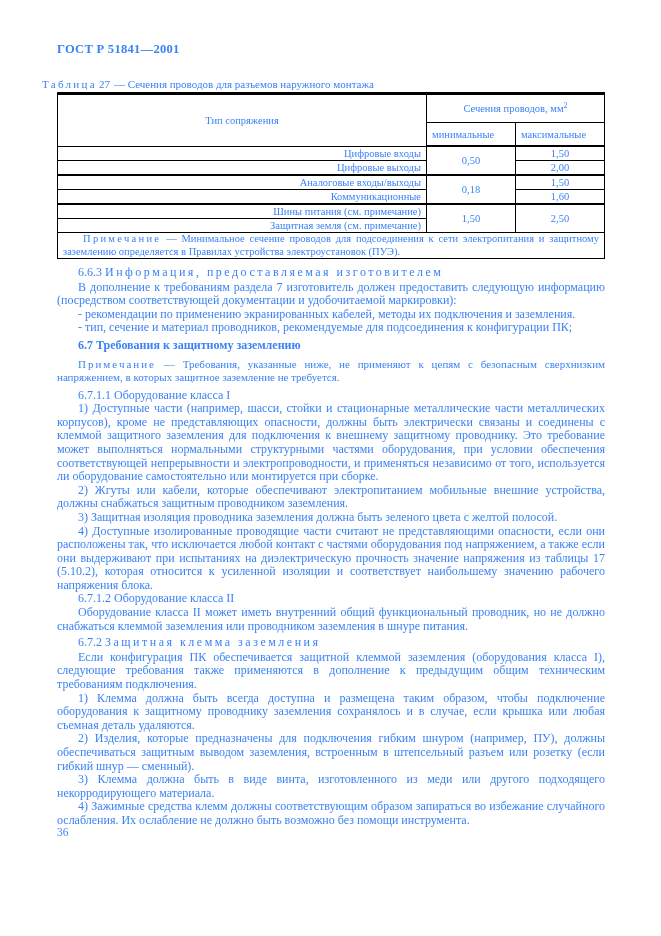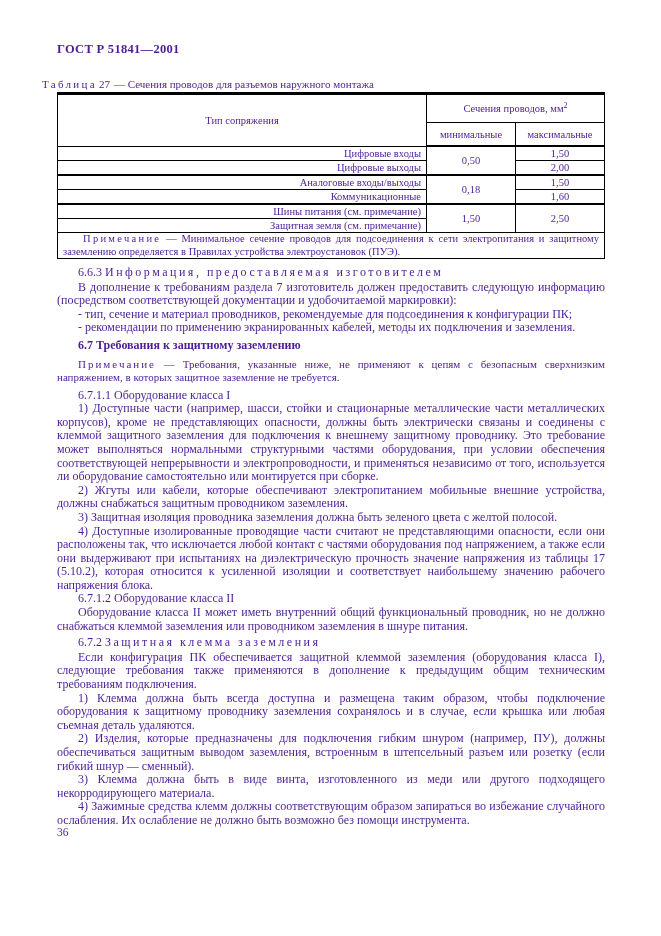--- a/index.html
+++ b/index.html
@@ -1,21 +1,21 @@
 <!DOCTYPE html>
 <html lang="ru"><head>
 <meta charset="utf-8">
 <style>
   html, body { margin: 0; padding: 0; background: #ffffff; }
   .page {
     position: relative;
     width: 626px;
     height: 936px;
     background: #ffffff;
-    color: #4c1d95;
+    color: #3b82f6;
     font-family: "Liberation Serif", "DejaVu Serif", serif;
     overflow: hidden;
   }
   .doc-header {
     position: absolute;
     left: 57px;
     top: 42px;
     font-size: 12.5px;
     font-weight: bold;
     letter-spacing: 0.3px;
@@ -40,21 +40,21 @@
     table-layout: fixed;
   }
   table.gost-table td {
     border: 1px solid #000;
     padding: 0 5px;
     vertical-align: middle;
   }
   table.gost-table { border-top: 3px solid #000; }
   .th-type { text-align: center; width: 358px; }
   .th-sections { text-align: center; height: 27px; }
-  .th-sub { text-align: center; height: 22px; width: 95px; }
+  .th-sub { text-align: left; height: 22px; width: 95px; }
   tr.hdr-last td { border-bottom: 2.5px solid #000; }
   tbody.t-body td { height: 13px; }
   tbody.t-body td.c-label { text-align: right; }
   tbody.t-body td.c-val { text-align: center; }
   tr.thick td { border-top: 2px solid #000; }
   td.note-cell {
     text-align: justify;
     font-size: 10.5px;
     line-height: 12.5px;
     padding: 3px 8px 5px 8px;
@@ -147,22 +147,22 @@
         <td class="note-cell" colspan="3">
           <span class="sp-label">Примечание</span><span> — Минимальное сечение проводов для подсоединения к сети электропитания и защитному заземлению определяется в Правилах устройства электроустановок (ПУЭ).</span>
         </td>
       </tr>
     </tbody>
   </table>
 
   <div class="sections" id="sections">
       <div class="h-spaced"><span>6.6.3 </span><span class="sp-title">Информация, предоставляемая изготовителем</span></div>
       <div class="para">В дополнение к требованиям раздела 7 изготовитель должен предоставить следующую информацию (посредством соответствующей документации и удобочитаемой маркировки):</div>
+      <div class="para">- рекомендации по применению экранированных кабелей, методы их подключения и заземления.</div>
       <div class="para">- тип, сечение и материал проводников, рекомендуемые для подсоединения к конфигурации ПК;</div>
-      <div class="para">- рекомендации по применению экранированных кабелей, методы их подключения и заземления.</div>
       <div class="h-bold">6.7 Требования к защитному заземлению</div>
       <div class="note-para"><span class="sp-label">Примечание</span><span> — Требования, указанные ниже, не применяют к цепям с безопасным сверхнизким напряжением, в которых защитное заземление не требуется.</span></div>
       <div class="para">6.7.1.1 Оборудование класса I</div>
       <div class="para">1) Доступные части (например, шасси, стойки и стационарные металлические части металлических корпусов), кроме не представляющих опасности, должны быть электрически связаны и соединены с клеммой защитного заземления для подключения к внешнему защитному проводнику. Это требование может выполняться нормальными структурными частями оборудования, при условии обеспечения соответствующей непрерывности и электропроводности, и применяться независимо от того, используется ли оборудование самостоятельно или монтируется при сборке.</div>
       <div class="para">2) Жгуты или кабели, которые обеспечивают электропитанием мобильные внешние устройства, должны снабжаться защитным проводником заземления.</div>
       <div class="para">3) Защитная изоляция проводника заземления должна быть зеленого цвета с желтой полосой.</div>
       <div class="para">4) Доступные изолированные проводящие части считают не представляющими опасности, если они расположены так, что исключается любой контакт с частями оборудования под напряжением, а также если они выдерживают при испытаниях на диэлектрическую прочность значение напряжения из таблицы 17 (5.10.2), которая относится к усиленной изоляции и соответствует наибольшему значению рабочего напряжения блока.</div>
       <div class="para">6.7.1.2 Оборудование класса II</div>
       <div class="para">Оборудование класса II может иметь внутренний общий функциональный проводник, но не должно снабжаться клеммой заземления или проводником заземления в шнуре питания.</div>
       <div class="h-spaced"><span>6.7.2 </span><span class="sp-title">Защитная клемма заземления</span></div>

